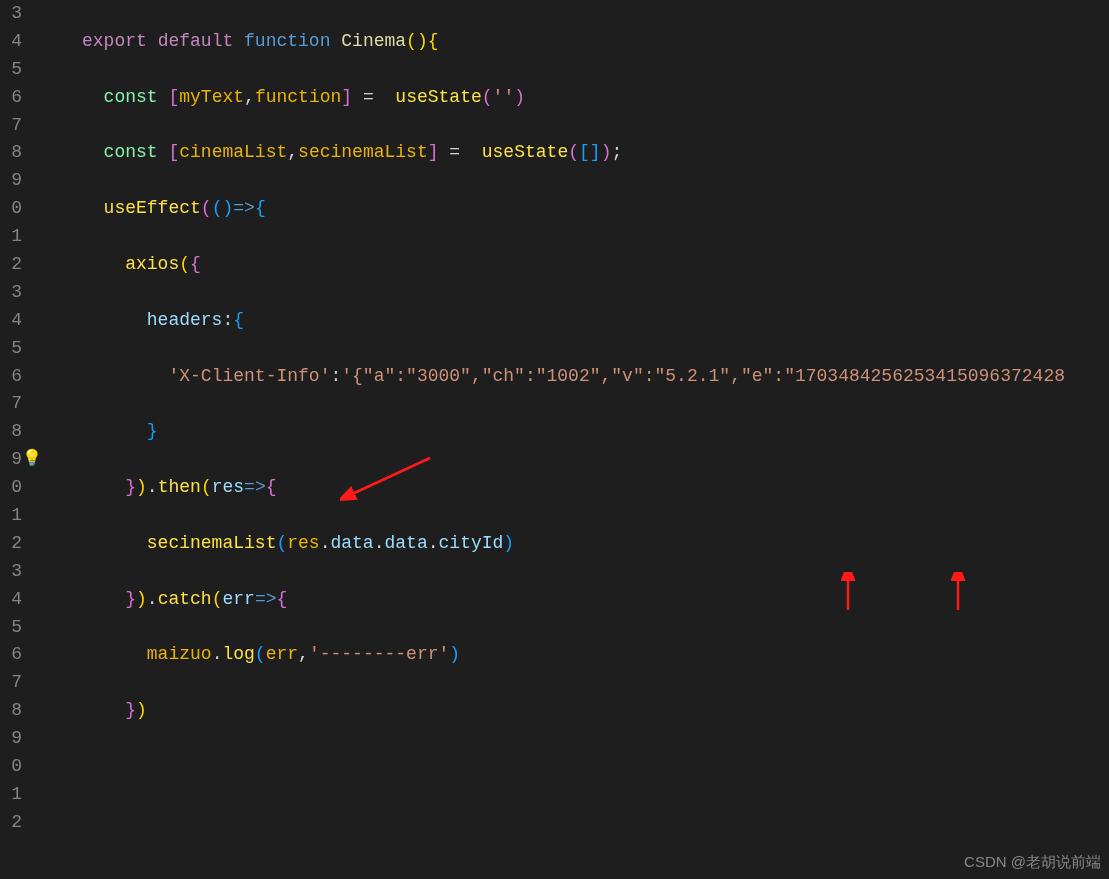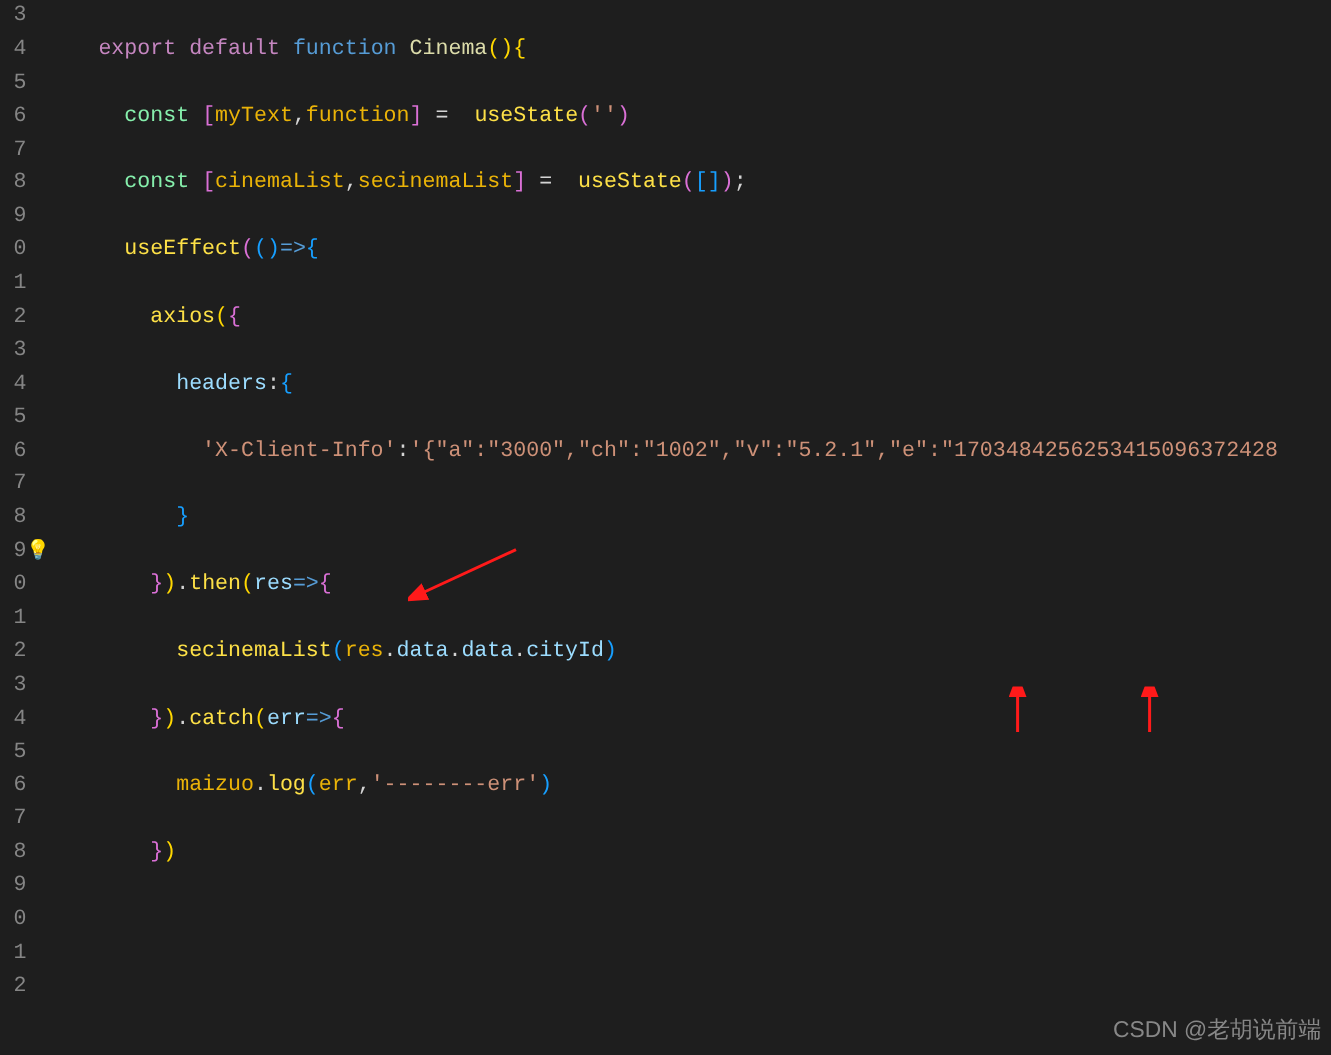--- a/index.html
+++ b/index.html
@@ -64,21 +64,21 @@
     position: absolute;
     pointer-events: none;
     z-index: 10;
   }
   .watermark {
     position: absolute;
     right: 8px;
     bottom: 6px;
     color: #9a9a9a;
     font-family: Arial, sans-serif;
-    font-size: 19px;
+    font-size: 15px;
     opacity: .85;
   }
 </style>
 </head>
 <body>
 
 <span class="lightbulb">💡</span>
 
 <div class="editor">
   <div class="gutter">

